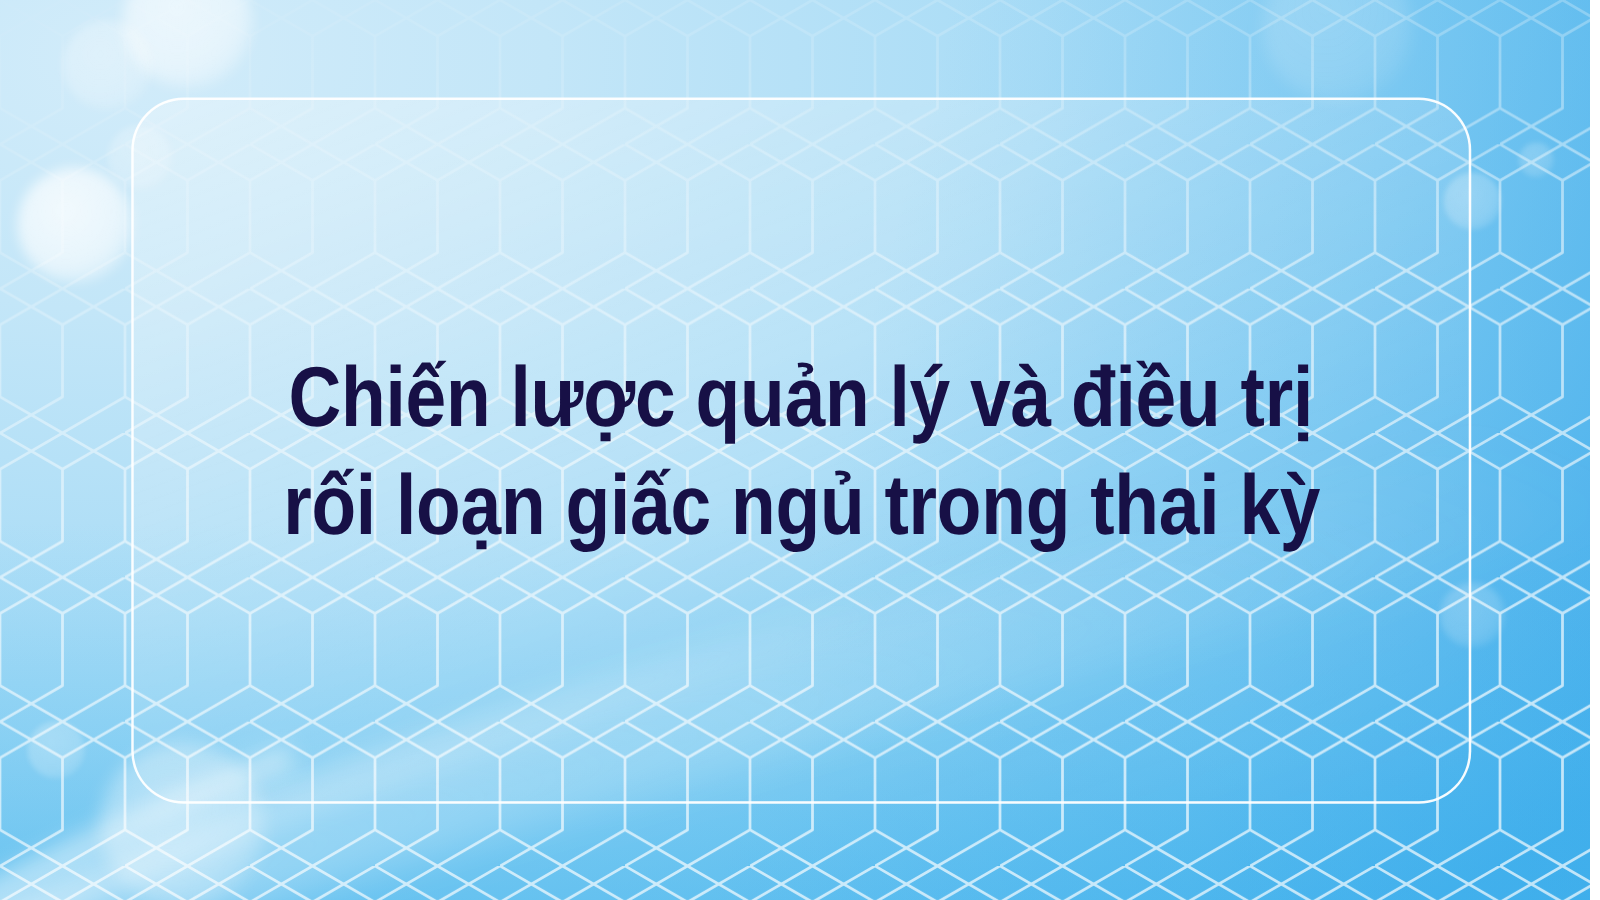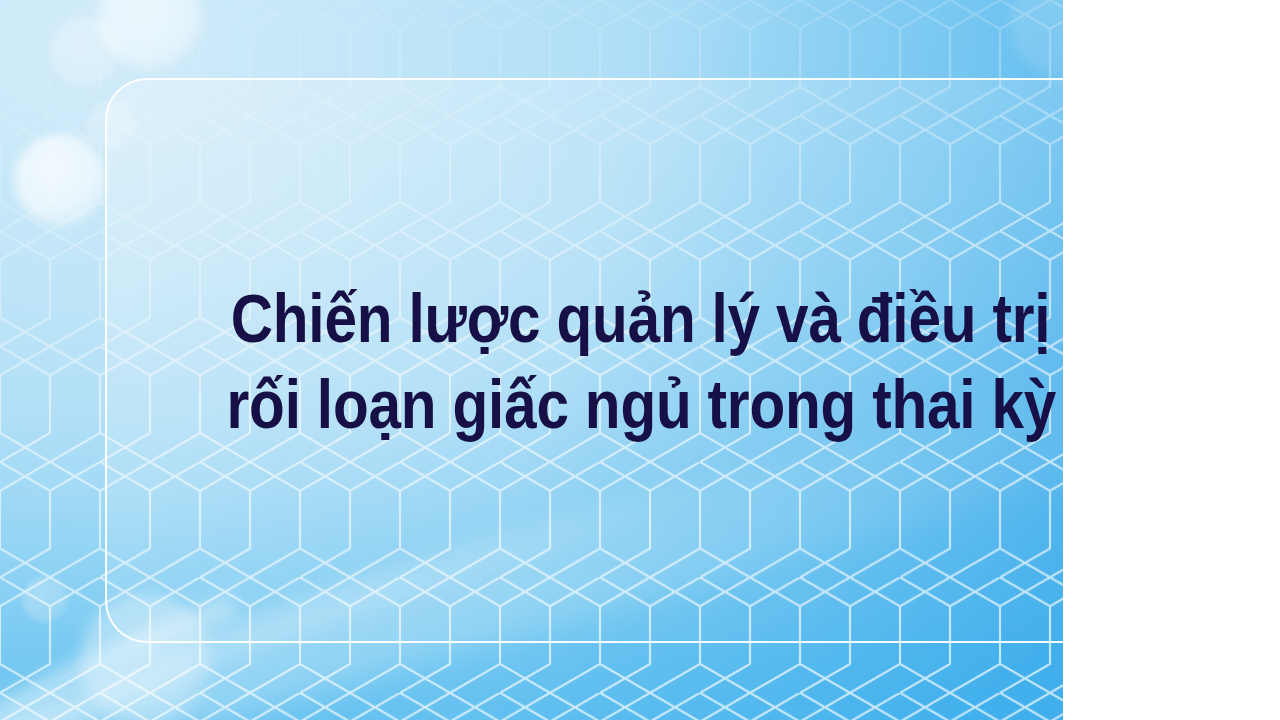--- a/index.html
+++ b/index.html
@@ -8,21 +8,21 @@
     padding: 0;
     background: #ffffff;
   }
   body {
     font-family: "Liberation Sans", "DejaVu Sans", sans-serif;
   }
 
   
   #slide {
     position: relative;
-    width: 1063px;
+    width: 1272px;
     height: 720px;
     overflow: hidden;
     background: #ef4444;
   }
 
   
   .bg-base {
     position: absolute;
     inset: 0;
     background:

